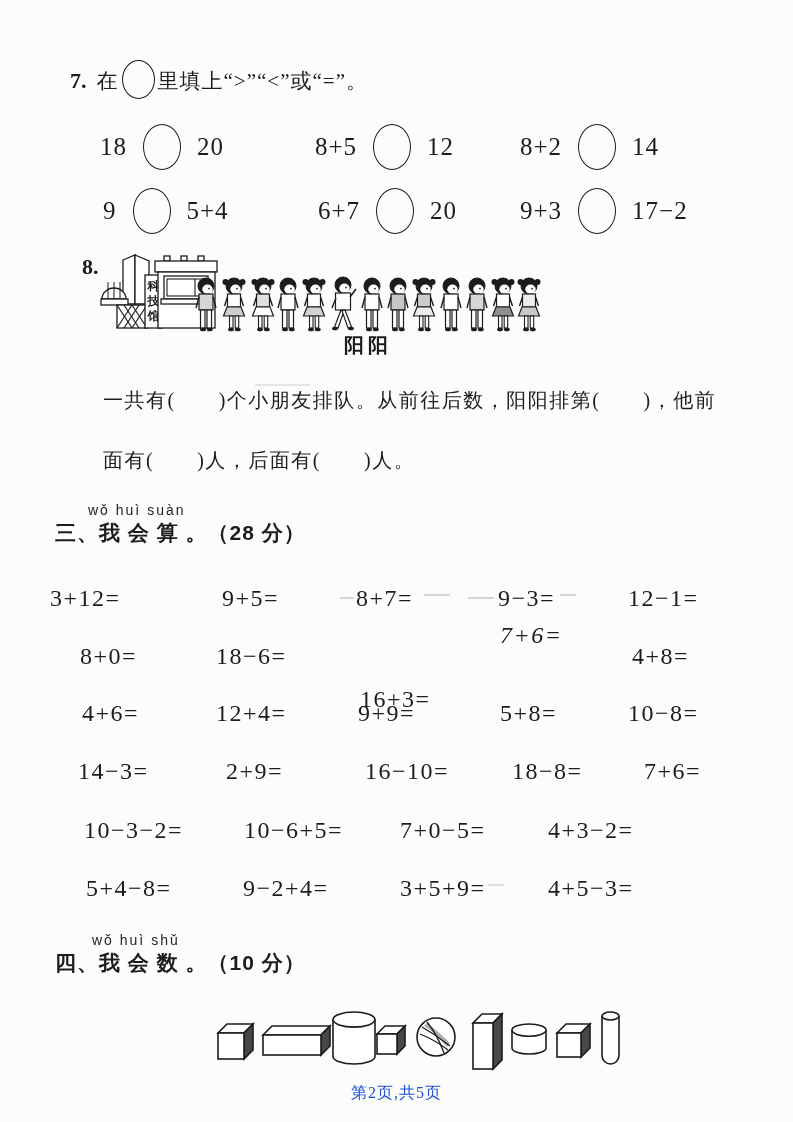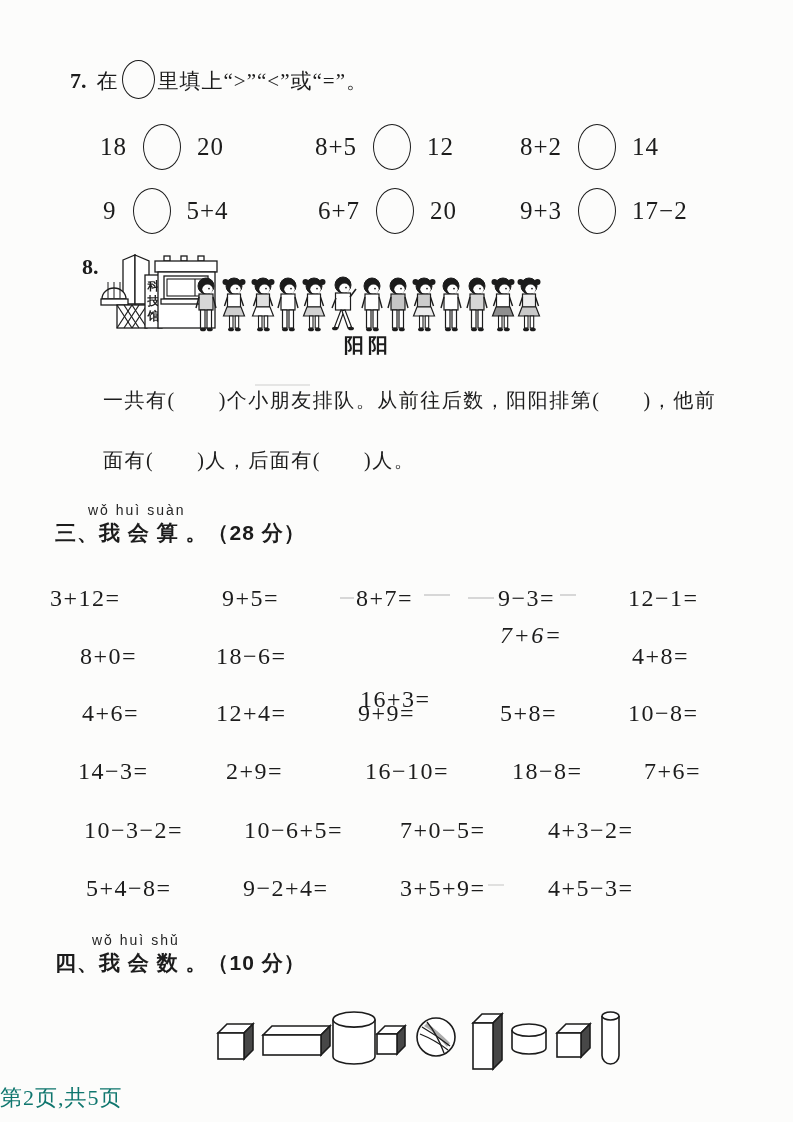--- a/index.html
+++ b/index.html
@@ -16,22 +16,22 @@
   .comp-item{position:absolute;display:flex;align-items:center;gap:16px;
     font-size:25px;letter-spacing:1px;white-space:nowrap}
   .comp-circle{width:36px;height:44px;border:1.7px solid #1c1c1c;border-radius:50%;flex:0 0 auto}
   .calc-item{position:absolute;font-size:24px;letter-spacing:1.5px;white-space:nowrap}
   .pinyin{position:absolute;font-family:"Liberation Sans","DejaVu Sans",sans-serif;
     font-size:14px;color:#242424;letter-spacing:2px;white-space:nowrap}
   .sec-title{position:absolute;font-family:"Liberation Sans","DejaVu Sans",sans-serif;
     font-weight:700;font-size:21px;letter-spacing:1px;white-space:nowrap}
   .q8-line{position:absolute;font-size:20px;letter-spacing:1.5px;white-space:nowrap}
   .yy-label{position:absolute;font-size:20px;font-weight:600;letter-spacing:4px}
-  .footer{position:absolute;left:0;right:0;top:1083px;text-align:left;
-    font-size:22px;color:#0f766e;letter-spacing:1px}
+  .footer{position:absolute;left:0;right:0;top:1083px;text-align:center;
+    font-size:16px;color:#1d4ed8;letter-spacing:1px}
   .artifact{position:absolute;height:2px;background:#c3c3c3;opacity:.65}
 </style>
 </head>
 <body>
 
 <div class="abs" style="left:70px;top:60px">
   <span class="q-num">7.</span><span class="q7-title"><span>在</span><span class="inline-circle"></span><span>里填上“&gt;”“&lt;”或“=”。</span></span>
 </div>
 <div id="comp-area">
     <div class="comp-item" style="left: 100px; top: 124px;">

